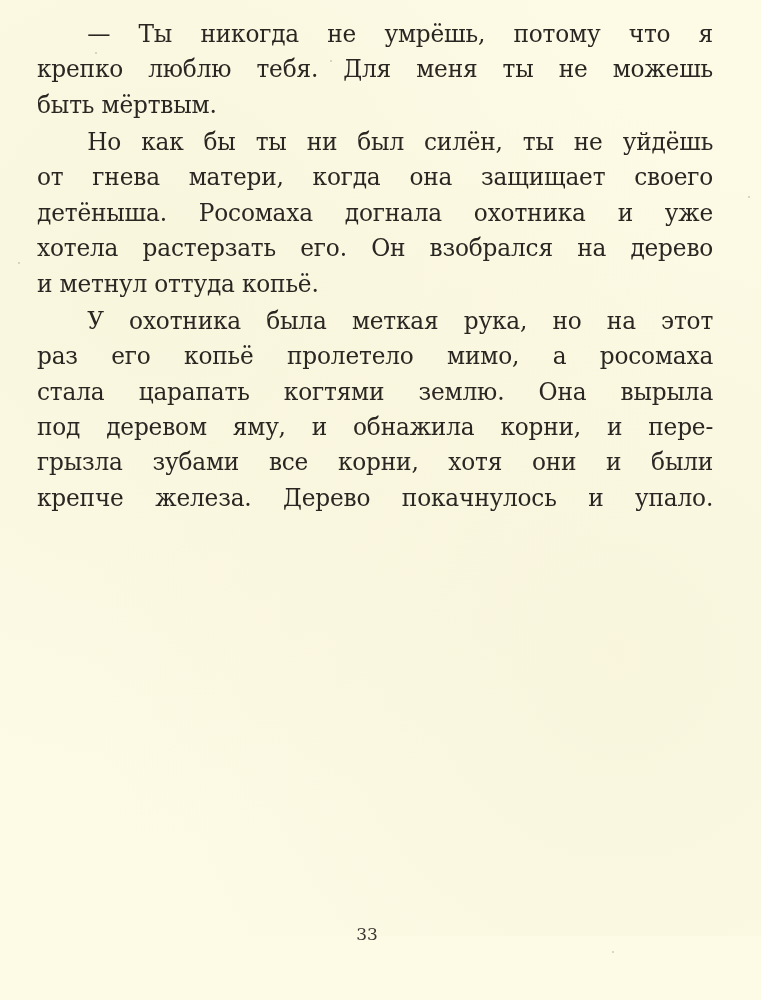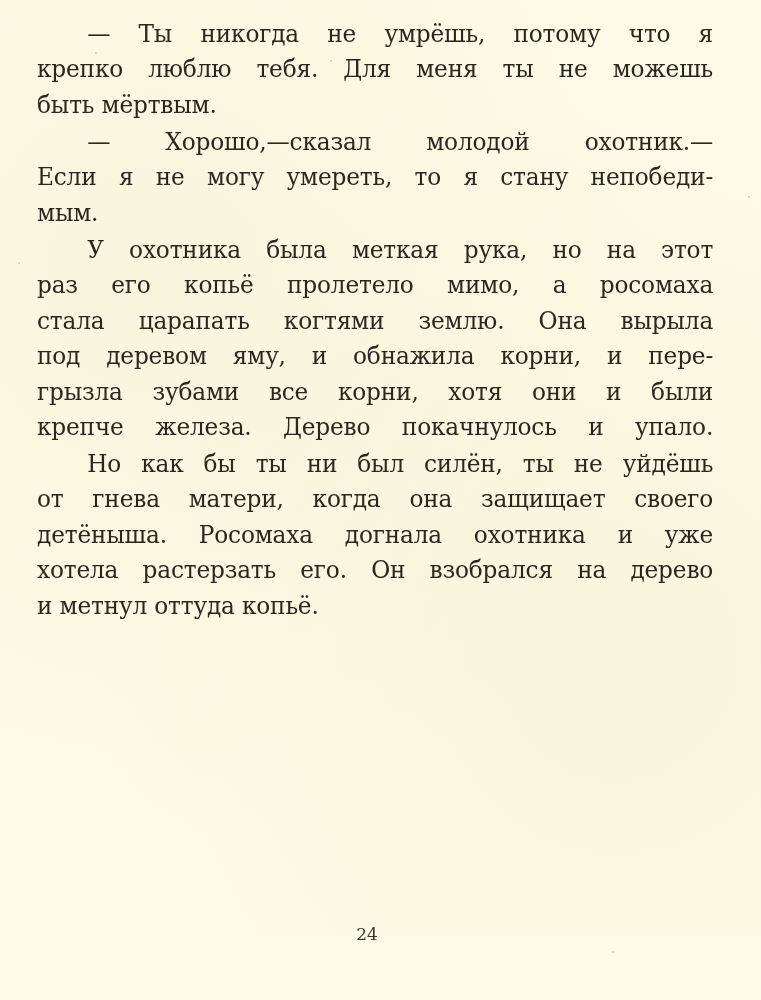--- a/index.html
+++ b/index.html
@@ -81,42 +81,37 @@
   <span class="speck" style="left:330px;top:60px;"></span>
 
   <div class="text-block">
 
     <p class="para">
       <span class="line first">— Ты никогда не умрёшь, потому что я</span>
       <span class="line">крепко люблю тебя. Для меня ты не можешь</span>
       <span class="line last">быть мёртвым.</span>
     </p>
 
-    <p class="para">
-      <span class="line first">— Хорошо,—сказал молодой охотник.—</span>
-      <span class="line">Если я не могу умереть, то я стану непобеди-</span>
-      <span class="line last">мым.</span>
-    </p>
 
 
 
+
+    <p class="para">
+      <span class="line first">Но как бы ты ни был силён, ты не уйдёшь</span>
+      <span class="line">от гнева матери, когда она защищает своего</span>
+      <span class="line">детёныша. Росомаха догнала охотника и уже</span>
+      <span class="line">хотела растерзать его. Он взобрался на дерево</span>
+      <span class="line last">и метнул оттуда копьё.</span>
+    </p>
 
     <p class="para">
       <span class="line first">У охотника была меткая рука, но на этот</span>
       <span class="line">раз его копьё пролетело мимо, а росомаха</span>
       <span class="line">стала царапать когтями землю. Она вырыла</span>
       <span class="line">под деревом яму, и обнажила корни, и пере-</span>
       <span class="line">грызла зубами все корни, хотя они и были</span>
       <span class="line full-last">крепче железа. Дерево покачнулось и упало.</span>
     </p>
 
-    <p class="para">
-      <span class="line first">Но как бы ты ни был силён, ты не уйдёшь</span>
-      <span class="line">от гнева матери, когда она защищает своего</span>
-      <span class="line">детёныша. Росомаха догнала охотника и уже</span>
-      <span class="line">хотела растерзать его. Он взобрался на дерево</span>
-      <span class="line last">и метнул оттуда копьё.</span>
-    </p>
-
   </div>
 
-  <div class="page-number">24</div>
+  <div class="page-number">33</div>
 </div>
 
 </body></html>

